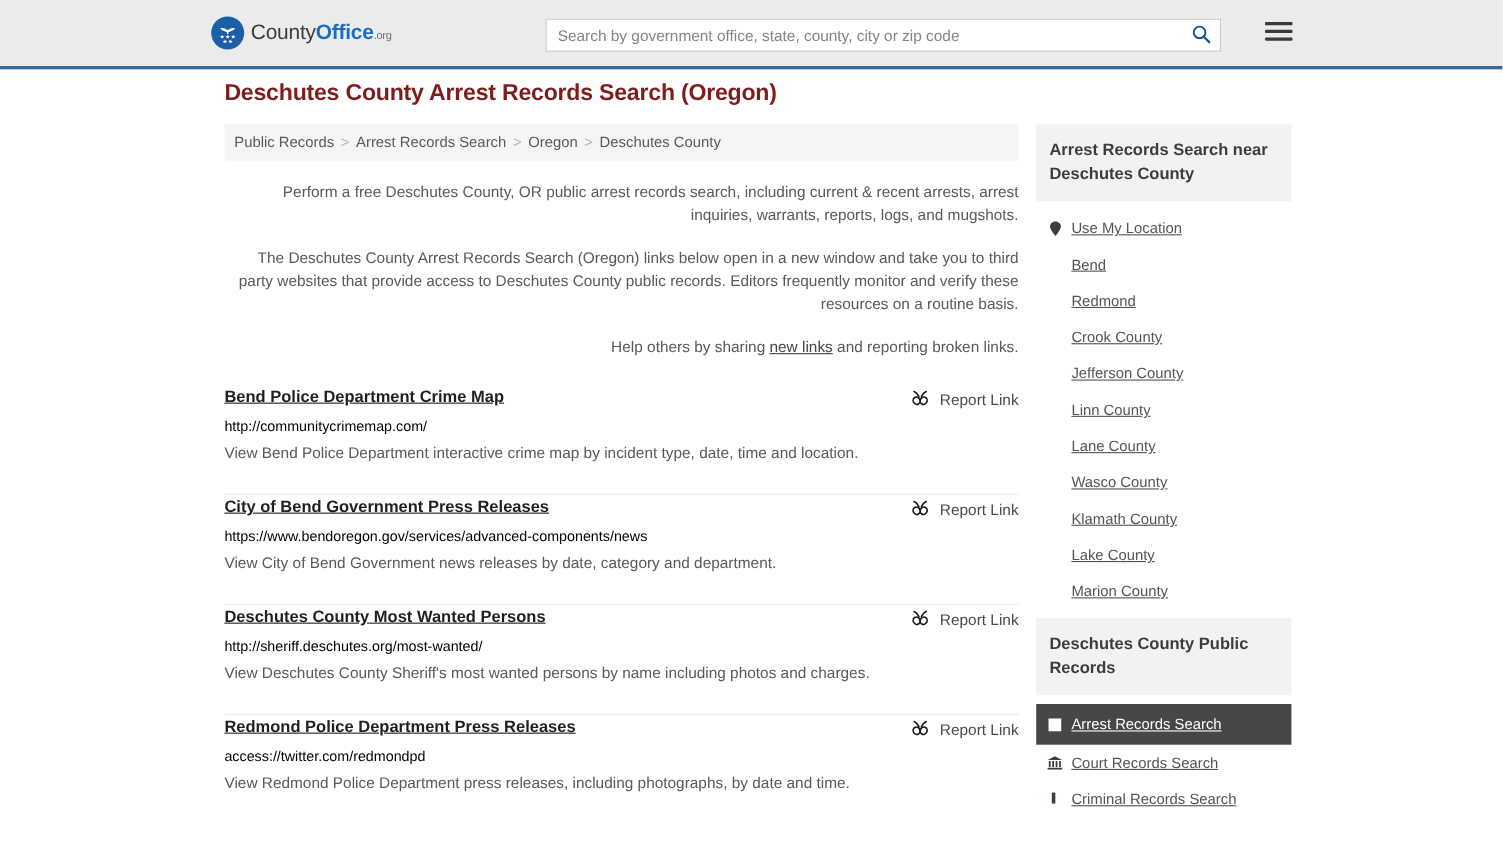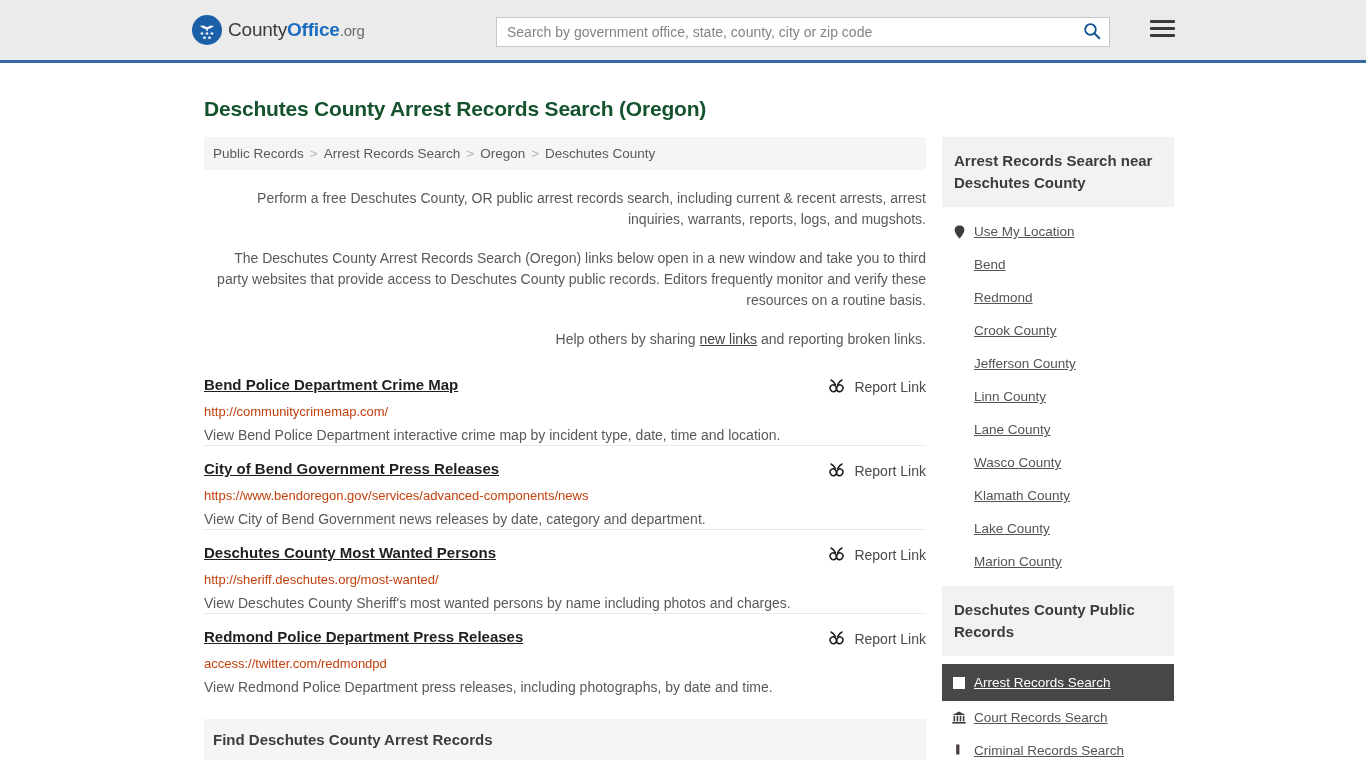--- a/index.html
+++ b/index.html
@@ -34,21 +34,21 @@
     display: flex; align-items: center; justify-content: center;
     flex-shrink: 0;
   }
   .logo-text {
     font-size: 19px;
     letter-spacing: -0.2px;
     white-space: nowrap;
   }
   .logo-text .t-county { color: #3b3b3b; font-weight: 400; }
   .logo-text .t-office { color: #1a6dc0; font-weight: 700; }
-  .logo-text .t-org { color: #6d6d6d; font-size: 15px; }
+  .logo-text .t-org { color: #6d6d6d; font-size: 10px; }
 
   .search-wrap {
     position: absolute;
     left: 496px;
     top: 17px;
     width: 614px;
     height: 30px;
     background: #ffffff;
     border: 1px solid #c9c9c9;
     display: flex;
@@ -88,22 +88,22 @@
 
   
   .page {
     width: 1366px;
     padding: 0 192px 0 204px;
     position: relative;
   }
   .page-title {
     font-size: 21px;
     font-weight: 700;
-    color: #14532d;
-    margin-top: 34px;
+    color: #7f1d1d;
+    margin-top: 10px;
     letter-spacing: -0.2px;
   }
   .cols {
     display: flex;
     margin-top: 16px;
     gap: 16px;
   }
   .main-col { width: 722px; flex-shrink: 0; }
   .side-col { width: 232px; flex-shrink: 0; }
 
@@ -125,23 +125,23 @@
     line-height: 21px;
     color: #59595b;
     margin-top: 18px;
     text-align: right;
   }
   .intro a { color: #444; text-decoration: underline; }
 
   
   .results { margin-top: 26px; }
   .result {
-    padding-bottom: 0;
+    padding-bottom: 28px;
     border-bottom: 1px solid #eaeaea;
-    margin-bottom: 14px;
+    margin-bottom: 2px;
     position: relative;
   }
   .result:last-child { border-bottom: none; }
   .result-head { display: flex; align-items: flex-start; justify-content: space-between; }
   .result-title {
     font-size: 15px;
     font-weight: 700;
     color: #1f1f1f;
     text-decoration: underline;
     cursor: pointer;
@@ -151,21 +151,21 @@
     align-items: center;
     gap: 9px;
     font-size: 14px;
     color: #4a4a4a;
     cursor: pointer;
     white-space: nowrap;
     padding-top: 1px;
   }
   .result-url {
     font-size: 13px;
-    color: #c2410c;
+    color: #000000;
     margin-top: 7px;
   }
   .result-desc {
     font-size: 14px;
     color: #59595b;
     margin-top: 6px;
     line-height: 20px;
   }
 
   

